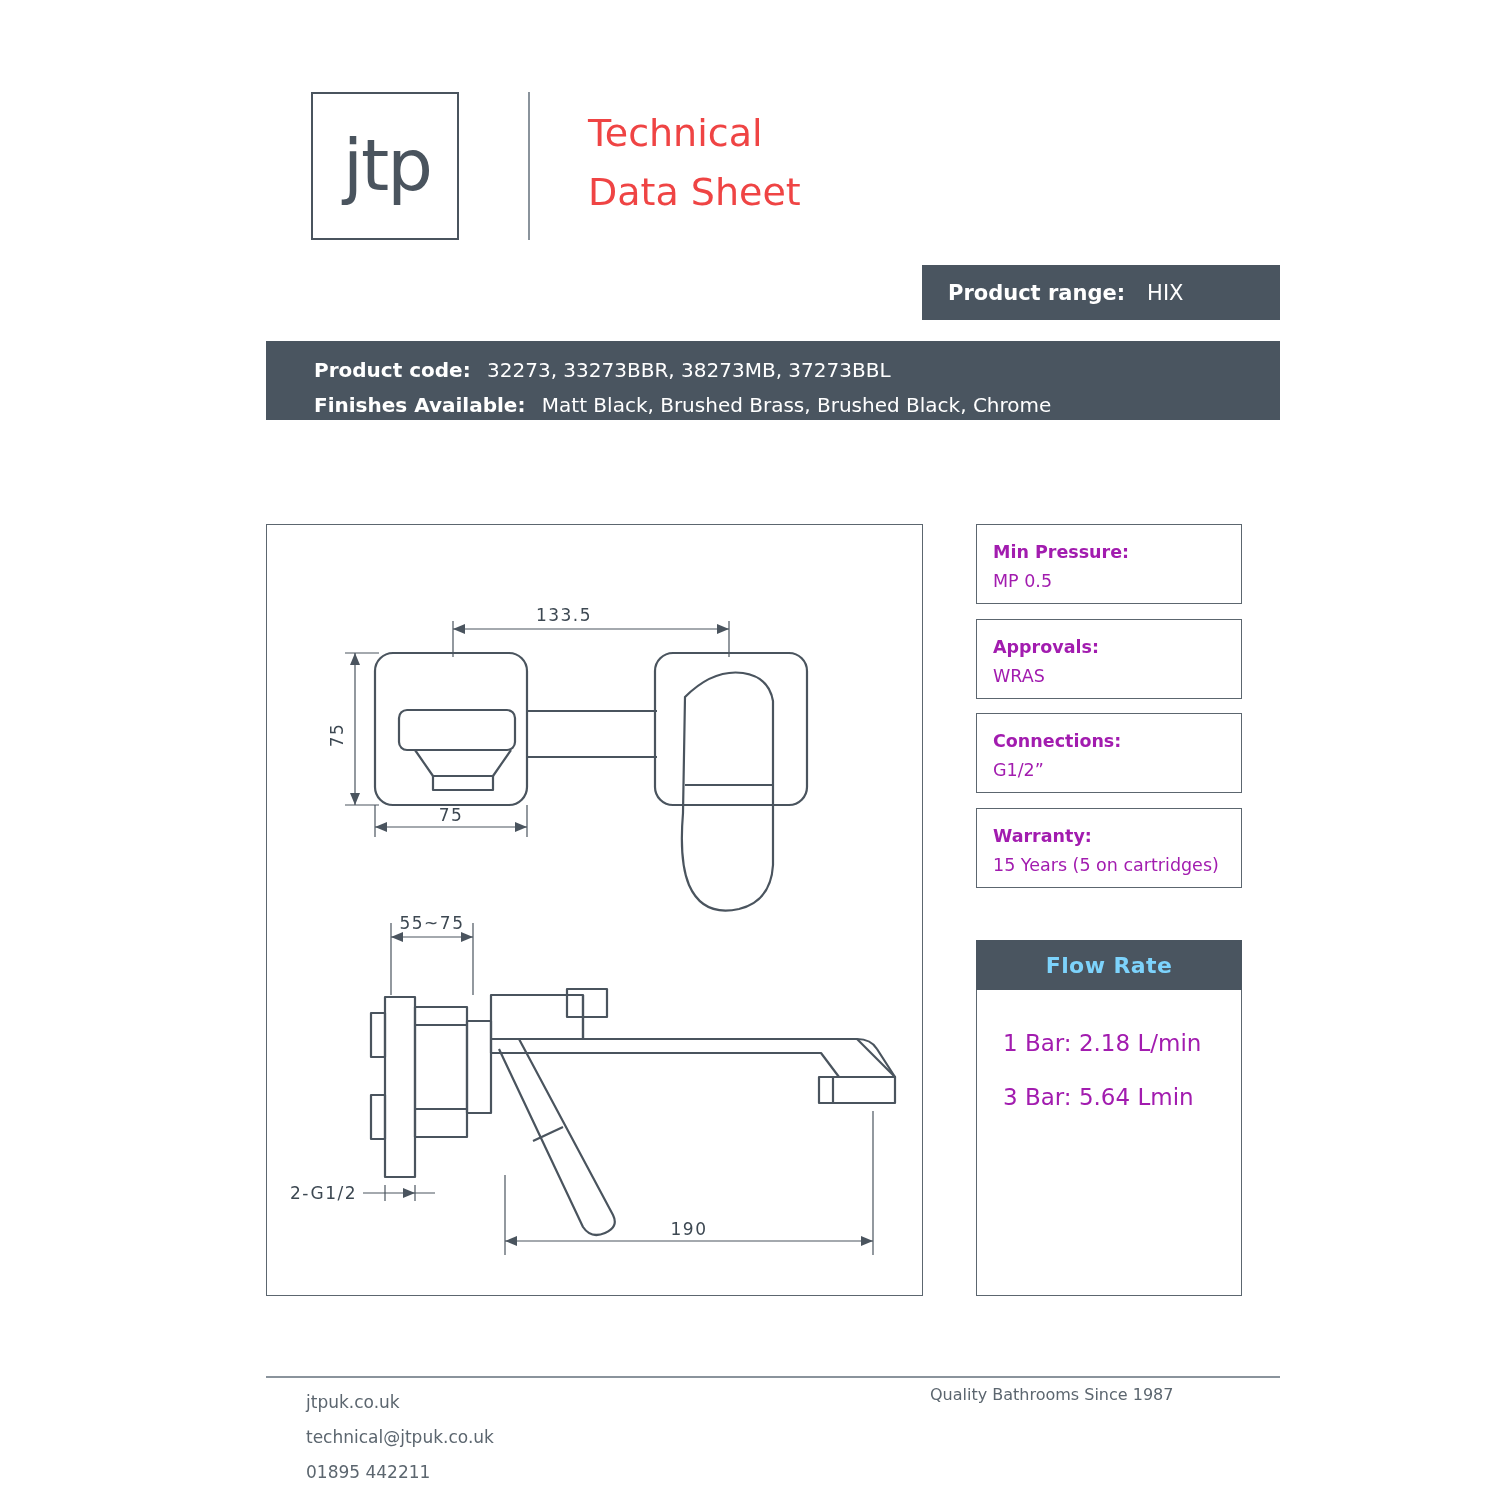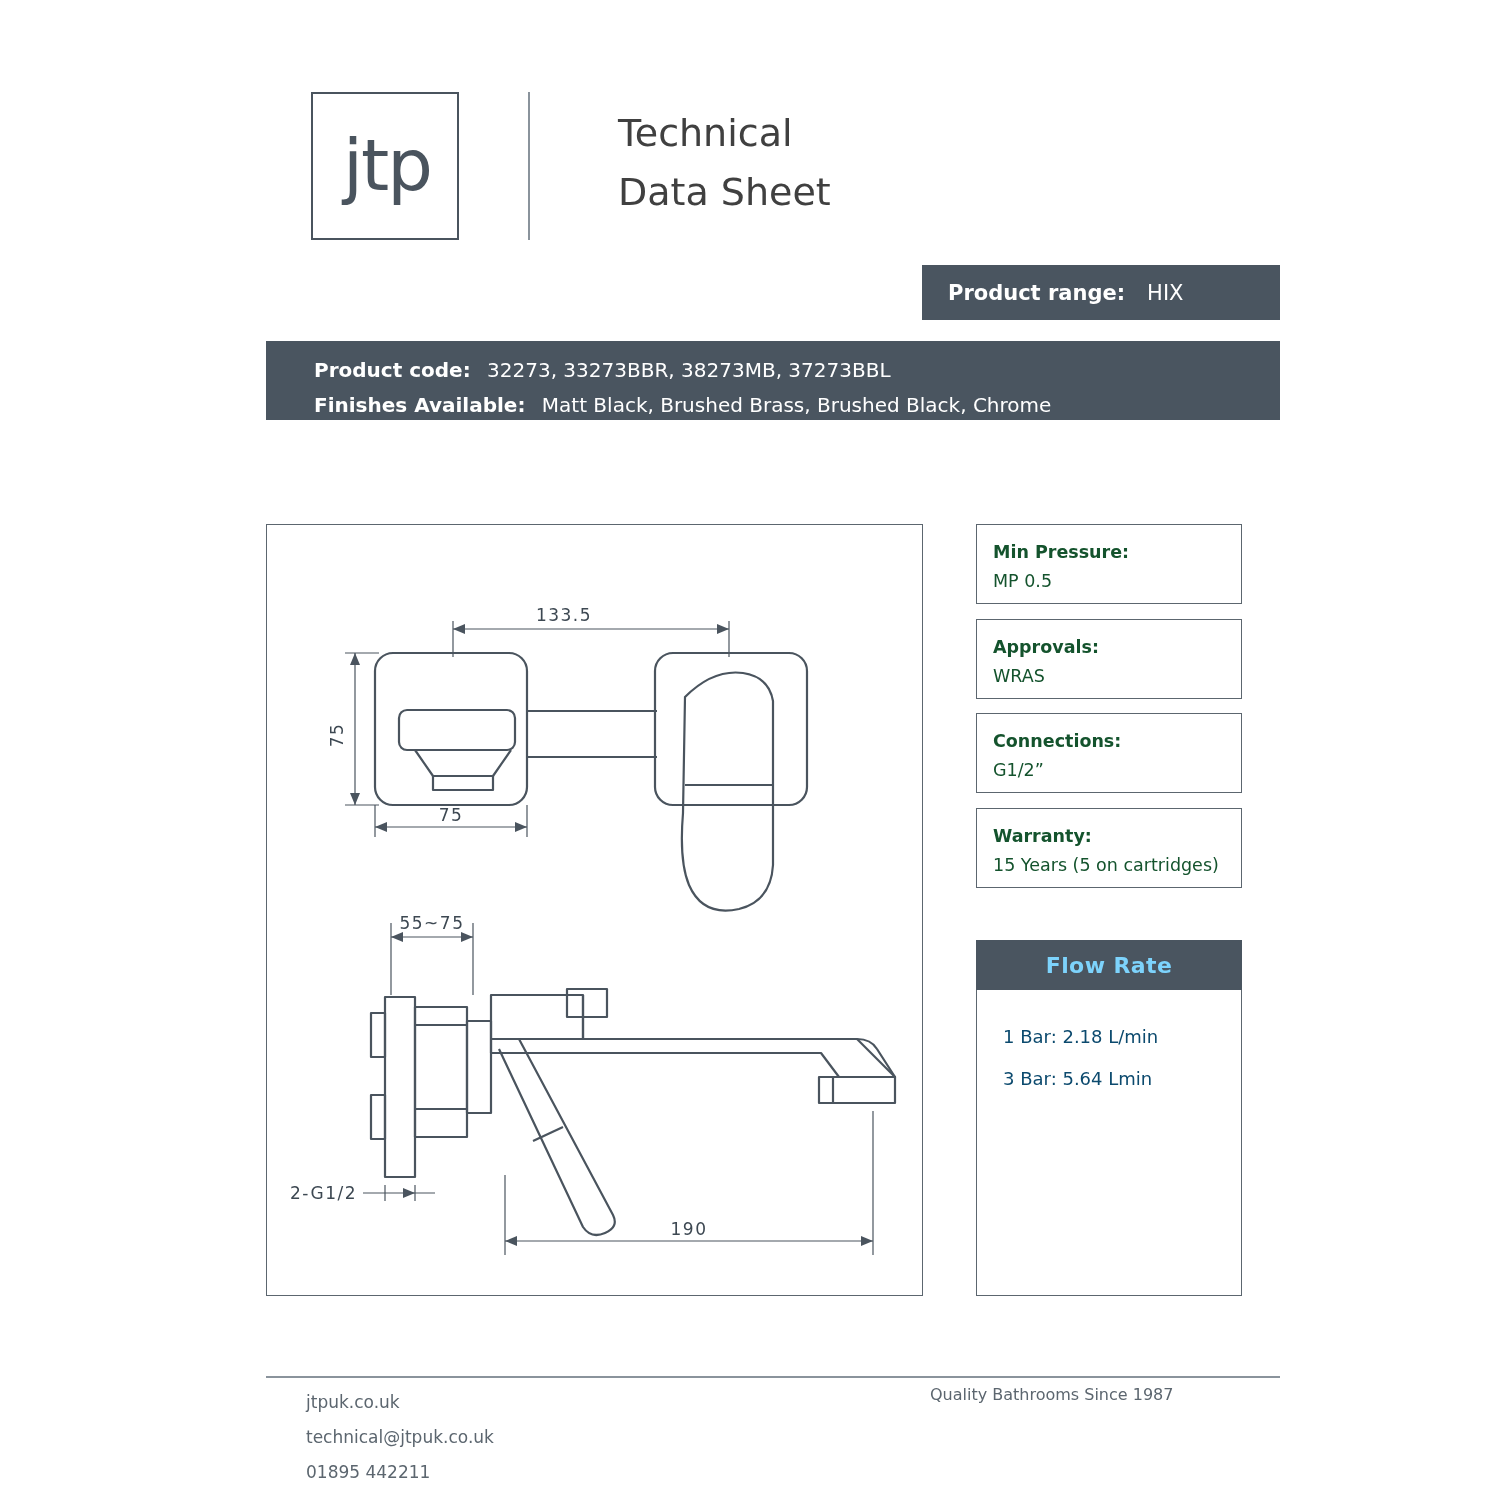--- a/index.html
+++ b/index.html
@@ -22,22 +22,22 @@
     position:absolute;left:0;top:0;width:148px;height:148px;
     display:flex;align-items:center;justify-content:center;
     font-family:"DejaVu Sans", sans-serif;
     font-size:72px;letter-spacing:-2px;color:#4a545e;
     padding-bottom:6px;box-sizing:border-box;
   }
   .divider-vert{
     position:absolute;left:528px;top:92px;width:2px;height:148px;background:#8a939c;
   }
   .title-block{
-    position:absolute;left:618px;top:104px;width:400px;
-    font-size:38px;line-height:1.55;color:#404040;font-weight:400;
+    position:absolute;left:588px;top:104px;width:400px;
+    font-size:38px;line-height:1.55;color:#ef4444;font-weight:400;
   }
 
   
   .range-banner{
     position:absolute;left:922px;top:265px;width:358px;height:55px;
     background:#4a5560;display:flex;align-items:center;
     color:#ffffff;font-size:21px;
   }
   .range-banner .lbl{font-weight:bold;margin-left:26px;}
   .range-banner .val{margin-left:22px;}
@@ -55,21 +55,21 @@
     position:absolute;left:266px;top:524px;width:657px;height:772px;
     border:1.5px solid #5c666f;box-sizing:border-box;background:#fff;
   }
   .drawing-panel svg{display:block;}
 
   
   .spec{
     position:absolute;left:976px;width:266px;
     border:1.5px solid #5c666f;box-sizing:border-box;
     padding:13px 0 0 16px;
-    font-size:17.5px;line-height:1.65;color:#14532d;
+    font-size:17.5px;line-height:1.65;color:#a21caf;
   }
   .spec .k{font-weight:bold;display:block;}
   .spec .v{display:block;}
   #spec-pressure{top:524px;height:80px;}
   #spec-approvals{top:619px;height:80px;}
   #spec-connections{top:713px;height:80px;}
   #spec-warranty{top:808px;height:80px;}
 
   
   .flow-wrap{
@@ -77,21 +77,21 @@
   }
   .flow-head{
     height:50px;background:#4a5560;color:#7dd3fc;
     display:flex;align-items:center;justify-content:center;
     font-size:22px;font-weight:bold;letter-spacing:.4px;
   }
   .flow-body{
     height:306px;border:1.5px solid #5c666f;border-top:none;box-sizing:border-box;
     padding:26px 0 0 26px;
   }
-  .flow-row{font-size:18px;line-height:2.35;color:#0c4a6e;}
+  .flow-row{font-size:23px;line-height:2.35;color:#a21caf;}
 
   
   .footer-rule{
     position:absolute;left:266px;top:1376px;width:1014px;height:2px;background:#8a939c;
   }
   .footer-left{
     position:absolute;left:306px;top:1385px;font-size:17px;line-height:2.05;color:#5c666f;
   }
   .footer-right{
     position:absolute;left:930px;top:1385px;font-size:16px;color:#5c666f;

